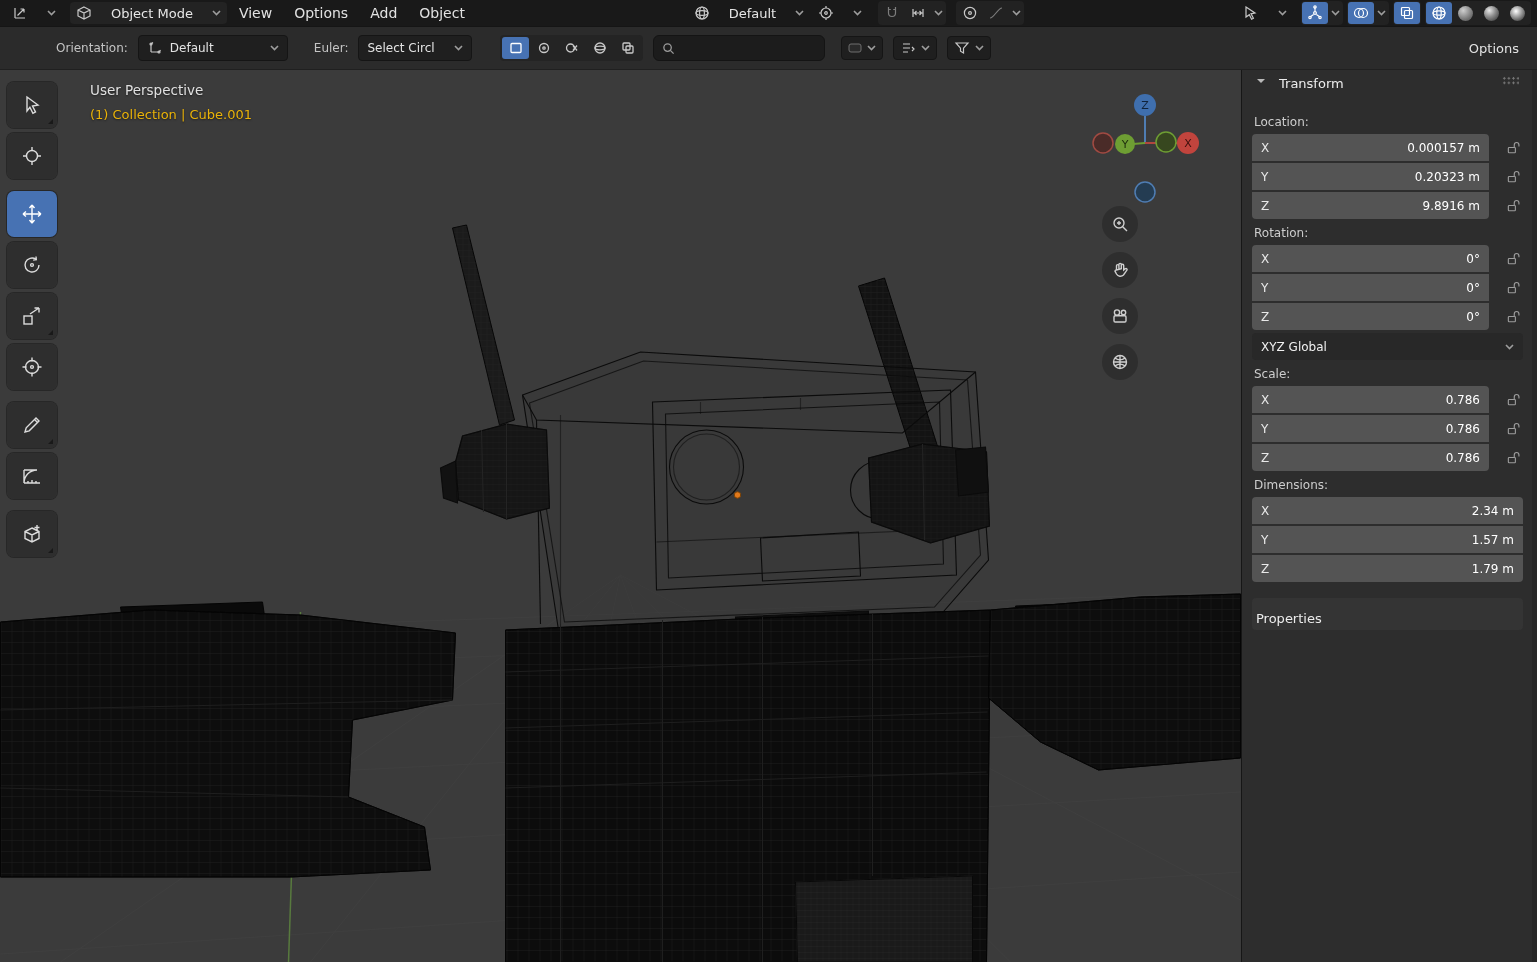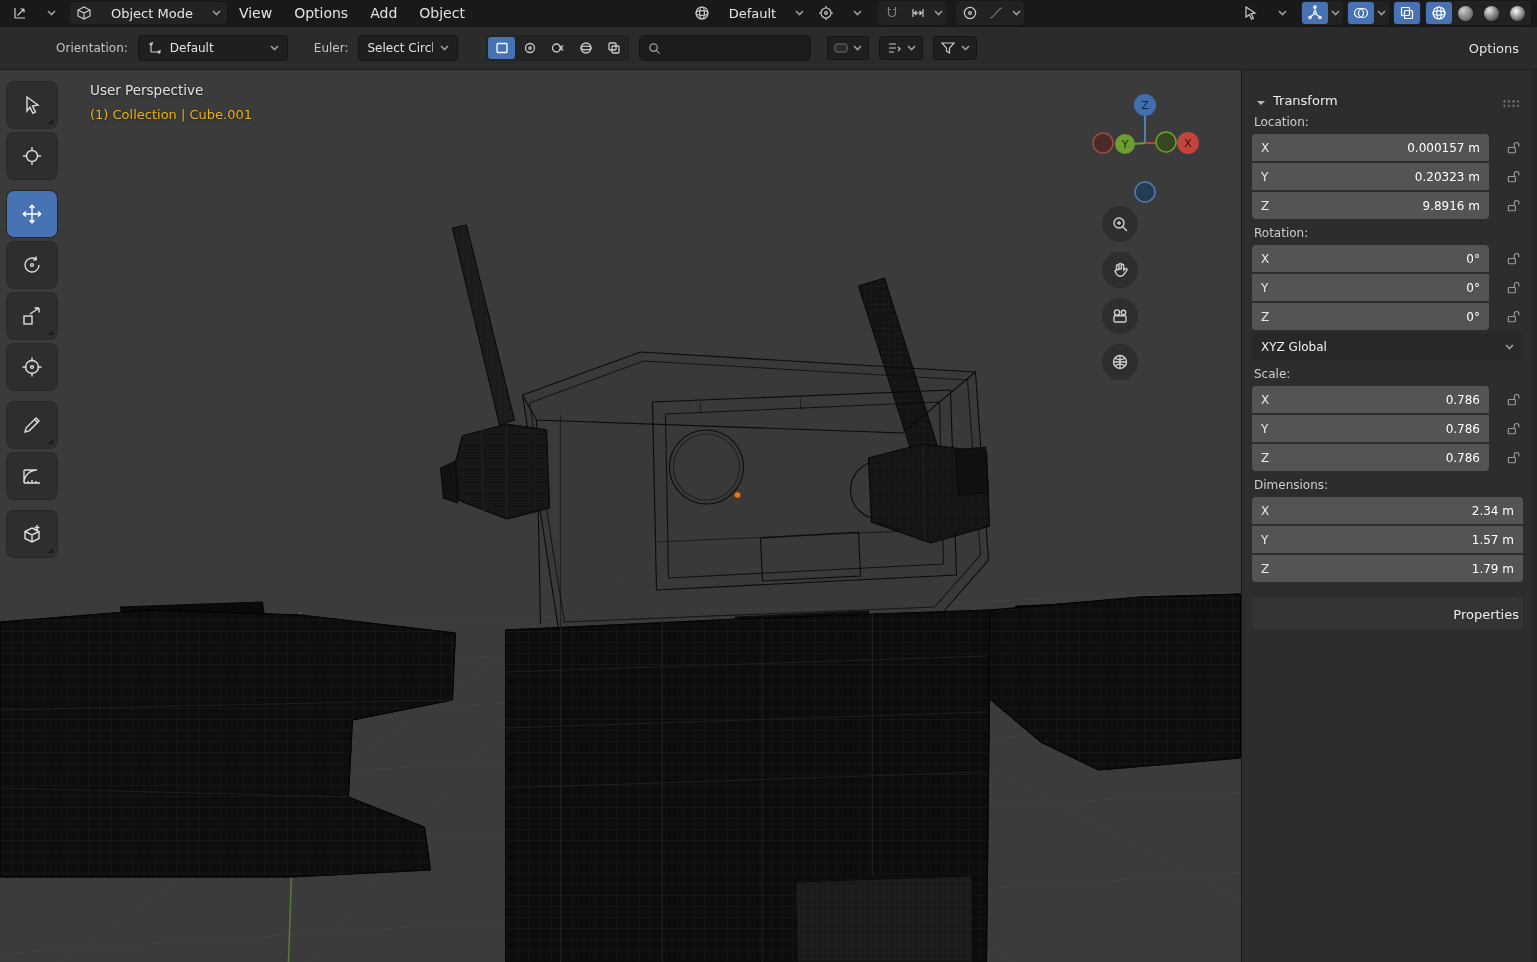--- a/index.html
+++ b/index.html
@@ -32,21 +32,21 @@
   .sphere.rendered { background:radial-gradient(circle at 40% 35%, #fff, #b9b9b9 30%, #3f3f3f 85%); }
 
   
   .toolrow { position:absolute; top:26px; left:0; width:1537px; height:44px; background:#2b2b2b;
     border-top:1px solid #151515; border-bottom:1px solid #202020; display:flex; align-items:center;
     padding:0 8px 0 56px; gap:10px; z-index:25; }
   .toolrow .static-label { color:#c4c4c4; }
   .field-dd { background:#1f1f1f; border:1px solid #151515; border-radius:4px; height:26px;
     display:flex; align-items:center; gap:7px; padding:0 8px; color:#e3e3e3; }
   .field-dd.w150 { width:150px; }
-  .field-dd.w126 { width:100px; }
+  .field-dd.w126 { width:114px; }
   .field-dd .label { flex:1; white-space:nowrap; overflow:hidden; }
   .selmode-group { display:flex; align-items:center; background:#242424; border-radius:4px; padding:2px; gap:1px; }
   .selmode-btn { width:27px; height:22px; display:flex; align-items:center; justify-content:center; border-radius:3px; }
   .selmode-btn.active { background:#4772b3; }
   .selmode-btn svg { width:14px; height:14px; }
   .selmode-btn svg * { stroke:#c9c9c9; fill:none; stroke-width:1.3; }
   .selmode-btn.active svg * { stroke:#fff; }
   .searchbox { width:172px; height:26px; background:#1c1c1c; border:1px solid #141414; border-radius:6px;
     display:flex; align-items:center; padding:0 8px; gap:6px; }
   .searchbox input { flex:1; background:transparent; border:none; outline:none; color:#e5e5e5; font:inherit; min-width:10px; }
@@ -77,21 +77,21 @@
   .navbtns { position:absolute; top:136px; left:1102px; z-index:6; display:flex; flex-direction:column; gap:10px; }
   .navbtn { width:36px; height:36px; border-radius:50%; background:rgba(36,36,36,.55);
     display:flex; align-items:center; justify-content:center; }
   .navbtn svg { width:18px; height:18px; }
   .navbtn svg * { stroke:#cfcfcf; stroke-width:1.4; fill:none; }
 
   
   .npanel { position:absolute; top:70px; left:1241px; width:296px; height:892px; background:#2d2d2d;
     border-left:1px solid #161616; padding:6px 14px 0 10px; z-index:20; }
   .panel-scroll { position:absolute; top:0; right:0; width:5px; height:892px; background:#272727; }
-  .panel-header { display:flex; align-items:flex-end; gap:7px; height:32px; padding:0 4px; border-radius:4px; }
+  .panel-header { display:flex; align-items:flex-start; gap:13px; height:32px; padding:0 4px; border-radius:4px; }
   .panel-header .title { font-size:13px; color:#ececec; }
   .panel-header .tri { width:10px; height:10px; }
   .panel-header .tri path { fill:#b9b9b9; }
   .grip { width:17px; height:9px; margin-left:auto;
     background-image:radial-gradient(#8f8f8f 1px, transparent 1.3px); background-size:4.6px 4.6px; opacity:.75; }
   .sec-label { color:#cdcdcd; margin:7px 0 5px 2px; }
   .prow { display:flex; align-items:center; margin-bottom:2px; }
   .fieldbox { flex:1; height:27px; background:#545454; display:flex; align-items:center; padding:0 9px; }
   .prow.first .fieldbox { border-radius:4px 4px 0 0; }
   .prow.last .fieldbox { border-radius:0 0 4px 4px; }

